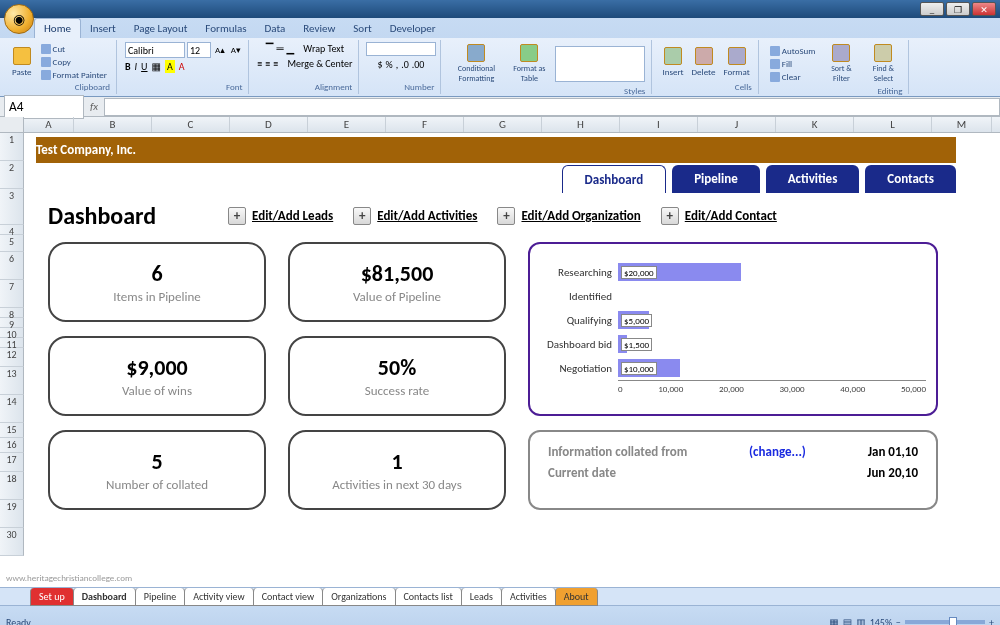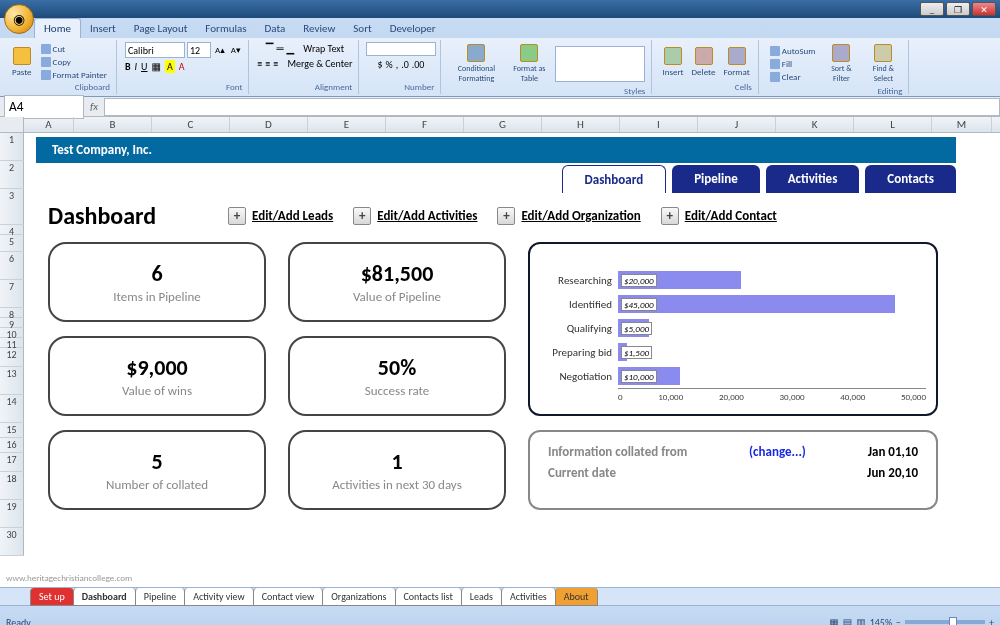--- a/index.html
+++ b/index.html
@@ -41,41 +41,41 @@
 .col-h { border-right: 1px solid #c8d0d8; text-align: center; color: #444; padding-top:1px; }
 .row-hdrs { position: absolute; left: 0; top: 0; width: 24px; }
 .row-h { height: 17px; background: linear-gradient(90deg,#f0f4f8,#dce4ec); border-bottom: 1px solid #c8d0d8; border-right: 1px solid #b0b8c0; font-size: 10px; text-align: center; color: #444; }
 
 
 .sheet { position: relative; height: 454px; background: #fff; }
 .grid { position: absolute; left: 24px; top: 0; right: 0; bottom: 0; }
 
 
 .dash { position: absolute; left: 12px; top: 4px; width: 920px; background: #fff; }
-.company-bar { height: 26px; background: #0369a1; color: #fff; font-weight: bold; font-size: 13px; padding: 5px 16px; }
+.company-bar { height: 26px; background: #a16207; color: #fff; font-weight: bold; font-size: 13px; padding: 5px 0; }
 .nav-tabs { display: flex; justify-content: flex-end; gap: 0; margin-top: 2px; background: #fff; }
 .nav-tab { padding: 6px 22px; font-size: 13px; font-weight: bold; color: #fff; background: #1a2a8a; border-radius: 6px 6px 0 0; margin-left: 6px; cursor: pointer; }
 .nav-tab.active { background: #fff; color: #1a2a8a; border: 1px solid #1a2a8a; border-bottom: none; }
 
 .dash-hdr { display: flex; align-items: center; padding: 8px 12px; gap: 20px; }
 .dash-title { font-size: 24px; font-weight: bold; flex: 0 0 160px; }
 .edit-link { display: flex; align-items: center; gap: 6px; font-size: 13px; }
 .plus-btn { width: 18px; height: 18px; background: linear-gradient(#f8f8f8,#d8d8d8); border: 1px solid #888; border-radius: 2px; display: flex; align-items: center; justify-content: center; font-weight: bold; color: #444; font-size: 13px; }
 .edit-link a { color: #000000; font-weight: bold; text-decoration: underline; }
 
 .cards { display: flex; gap: 22px; padding: 4px 12px; }
 .card-col { display: flex; flex-direction: column; gap: 14px; }
 .card { width: 218px; height: 80px; border: 2px solid #444; border-radius: 18px; display: flex; flex-direction: column; align-items: center; justify-content: center; }
 .card .val { font-size: 22px; font-weight: bold; }
 .card .lbl { font-size: 13px; color: #888; margin-top: 2px; }
 
-.chart-box { width: 410px; height: 174px; border: 2px solid #0f172a; border-radius: 12px; padding: 24px 10px; position: relative; }
+.chart-box { width: 410px; height: 174px; border: 2px solid #4c1d95; border-radius: 12px; padding: 16px 10px; position: relative; }
 .bar-row { display: flex; align-items: center; height: 24px; font-size: 11px; }
 .bar-cat { width: 78px; text-align: right; padding-right: 6px; color: #333; }
-.bar-track { flex: 1; position: relative; height: 18px; font-style: italic; }
+.bar-track { flex: 1; position: relative; height: 18px; }
 .bar-fill { position: absolute; left: 0; top: 0; height: 18px; background: #8a8aef; }
 .bar-val { position: absolute; left: 3px; top: 3px; font-size: 9px; background: #fff; border: 1px solid #888; padding: 0 2px; }
 .chart-axis { display: flex; margin-left: 78px; font-size: 9px; color: #444; justify-content: space-between; padding-top: 2px; border-top: 1px solid #888; }
 
 .info-box { width: 410px; height: 80px; border: 2px solid #888; border-radius: 12px; padding: 12px 18px; font-size: 13px; }
 .info-row { display: flex; justify-content: space-between; align-items: center; margin-bottom: 6px; }
 .info-lbl { color: #888; font-weight: bold; }
 .change-link { color: #1a2ae0; font-weight: bold; }
 .info-val { font-weight: bold; }
 
@@ -357,34 +357,30 @@
           <div class="chart-box" id="chart">
               <div class="bar-row">
                 <div class="bar-cat">Researching</div>
                 <div class="bar-track">
                   <div class="bar-fill" style="width: 40%;"></div>
                   <div class="bar-val">$20,000</div>
                 </div>
               </div>
               <div class="bar-row">
                 <div class="bar-cat">Identified</div>
-                <div class="bar-track">
-                  <div class="bar-fill" style="width: 90%;"></div>
-                  <div class="bar-val">$45,000</div>
-                </div>
               </div>
               <div class="bar-row">
                 <div class="bar-cat">Qualifying</div>
                 <div class="bar-track">
                   <div class="bar-fill" style="width: 10%;"></div>
                   <div class="bar-val">$5,000</div>
                 </div>
               </div>
               <div class="bar-row">
-                <div class="bar-cat">Preparing bid</div>
+                <div class="bar-cat">Dashboard bid</div>
                 <div class="bar-track">
                   <div class="bar-fill" style="width: 3%;"></div>
                   <div class="bar-val">$1,500</div>
                 </div>
               </div>
               <div class="bar-row">
                 <div class="bar-cat">Negotiation</div>
                 <div class="bar-track">
                   <div class="bar-fill" style="width: 20%;"></div>
                   <div class="bar-val">$10,000</div>

